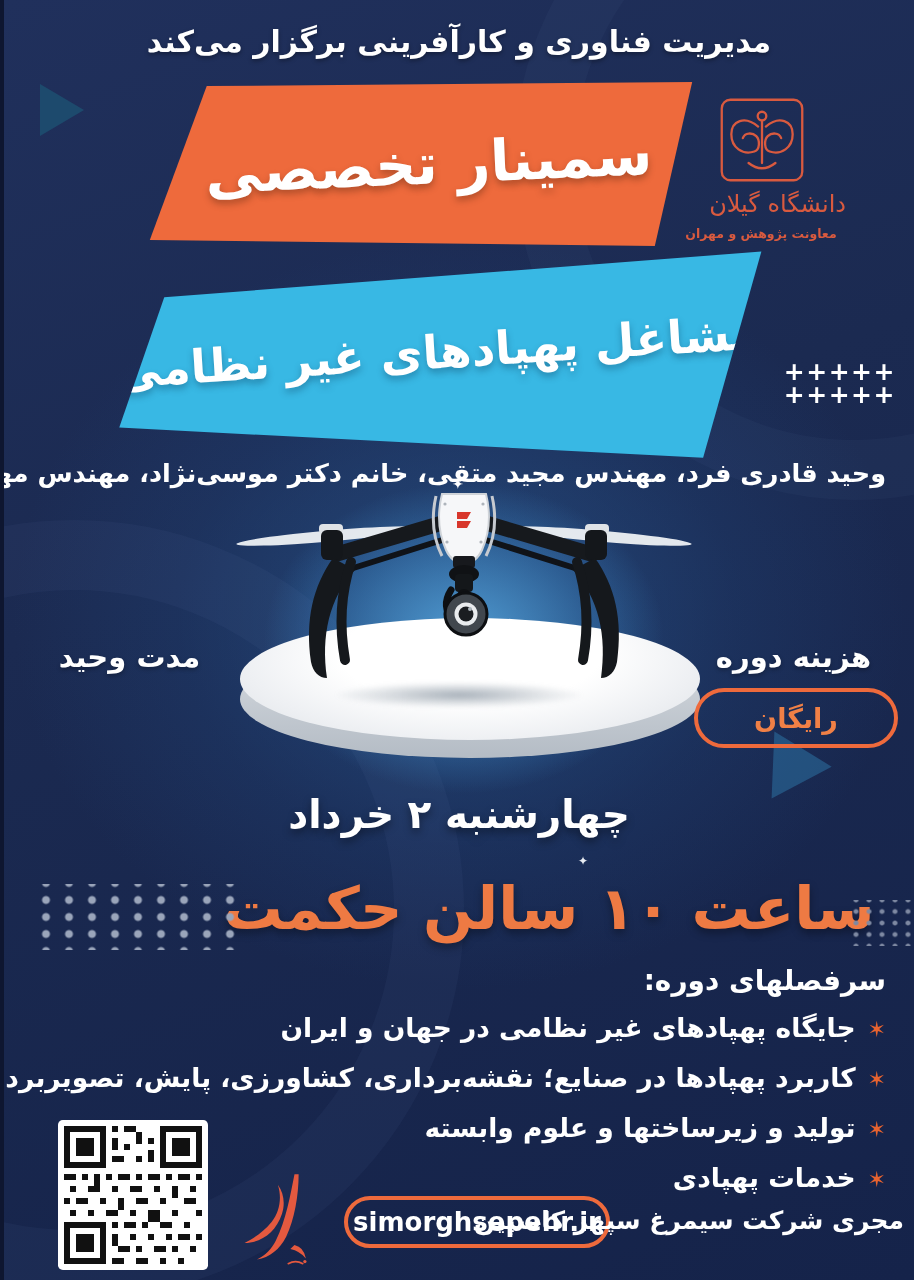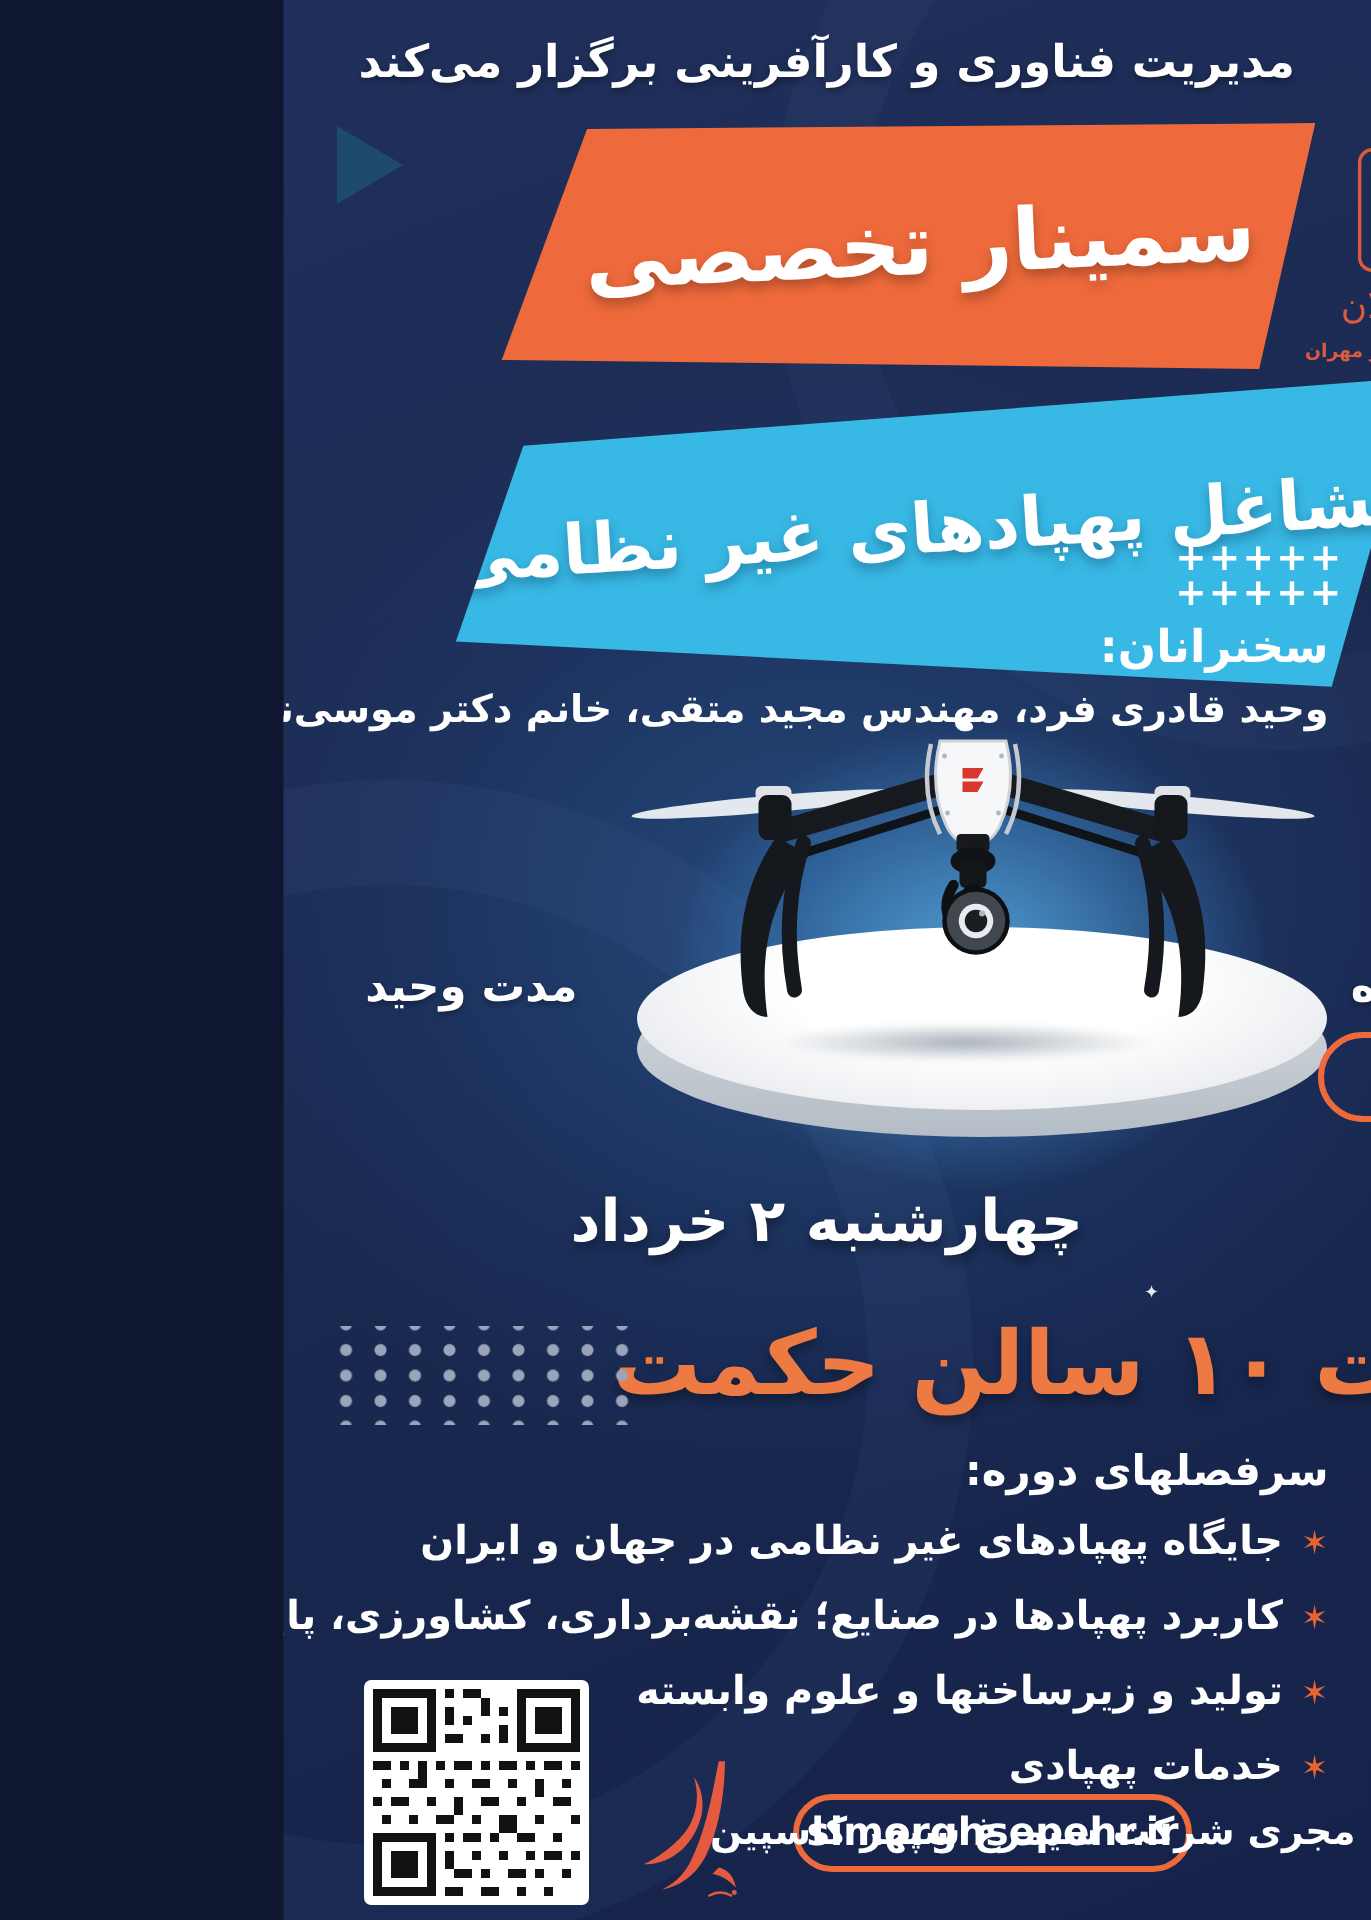--- a/index.html
+++ b/index.html
@@ -1,17 +1,17 @@
 <!DOCTYPE html>
 <html lang="fa" dir="rtl"><head>
 <meta charset="utf-8">
 <style>
   html,body { margin:0; padding:0; background:#0e1630; }
   .canvas {
-    position:relative; width:725px; height:1280px; overflow:hidden;
+    position:relative; width:910px; height:1280px; overflow:hidden;
     font-family:"DejaVu Sans", sans-serif; color:#fff;
     background:
       radial-gradient(ellipse 620px 520px at 50% 48%, rgba(45,100,160,.55) 0%, rgba(35,75,130,.25) 45%, rgba(20,35,75,0) 72%),
       linear-gradient(160deg, #20305c 0%, #1b2a51 40%, #15234a 100%);
   }
   .abs { position:absolute; }
   .nowrap { white-space:nowrap; }
 
   
   .bg-circle1 { left:-320px; top:520px; width:640px; height:640px; border:70px solid rgba(130,160,210,.05); border-radius:50%; }
@@ -129,21 +129,20 @@
     </g>
   </svg>
   <div class="abs uni-name nowrap">دانشگاه گیلان</div>
   <div class="abs uni-dept nowrap">معاونت پژوهش و مهران</div>
 
   <div class="abs plus-block">
     <div>+++++</div>
     <div>+++++</div>
   </div>
 
-  <div class="abs speakers-label nowrap">سخنرانان:</div>
   <div class="abs speakers-names nowrap">وحید قادری فرد، مهندس مجید متقی، خانم دکتر موسی‌نژاد، مهندس مهران دائمیان</div>
 
   <div class="abs glow"></div>
   <div class="abs platform-side"></div>
   <div class="abs platform-top"></div>
   <div class="abs drone-shadow"></div>
   <span class="abs sparkle1">✦</span>
 
   <svg class="abs drone" viewBox="0 0 470 205">
 

